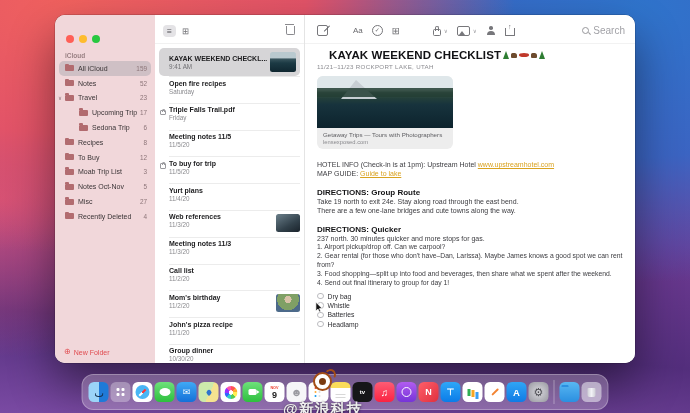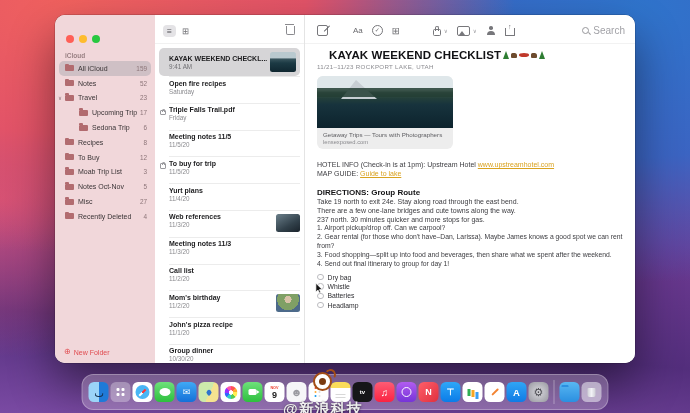--- a/index.html
+++ b/index.html
@@ -413,20 +413,21 @@
       </div>
       <div class="p7">
         <span>MAP GUIDE:</span>
         <span class="lk">Guide to lake</span>
       </div>
 
       <div class="h8">DIRECTIONS: Group Route</div>
       <div class="p7">Take 19 north to exit 24e. Stay along road through the east bend.</div>
       <div class="p7">There are a few one-lane bridges and cute towns along the way.</div>
 
+      <div class="h8">DIRECTIONS: Quicker</div>
       <div class="p7">237 north. 30 minutes quicker and more stops for gas.</div>
 
       <div class="tbd">1. Airport pickup/drop off. Can we carpool?</div>
       <div class="tbd">2. Gear rental (for those who don't have–Dan, Larissa). Maybe James knows a good spot we can rent from?</div>
       <div class="tbd">3. Food shopping—split up into food and beverages, then share what we spent after the weekend.</div>
       <div class="tbd">4. Send out final itinerary to group for day 1!</div>
 
 
       <div class="cl">
         <div class="cl-row">

